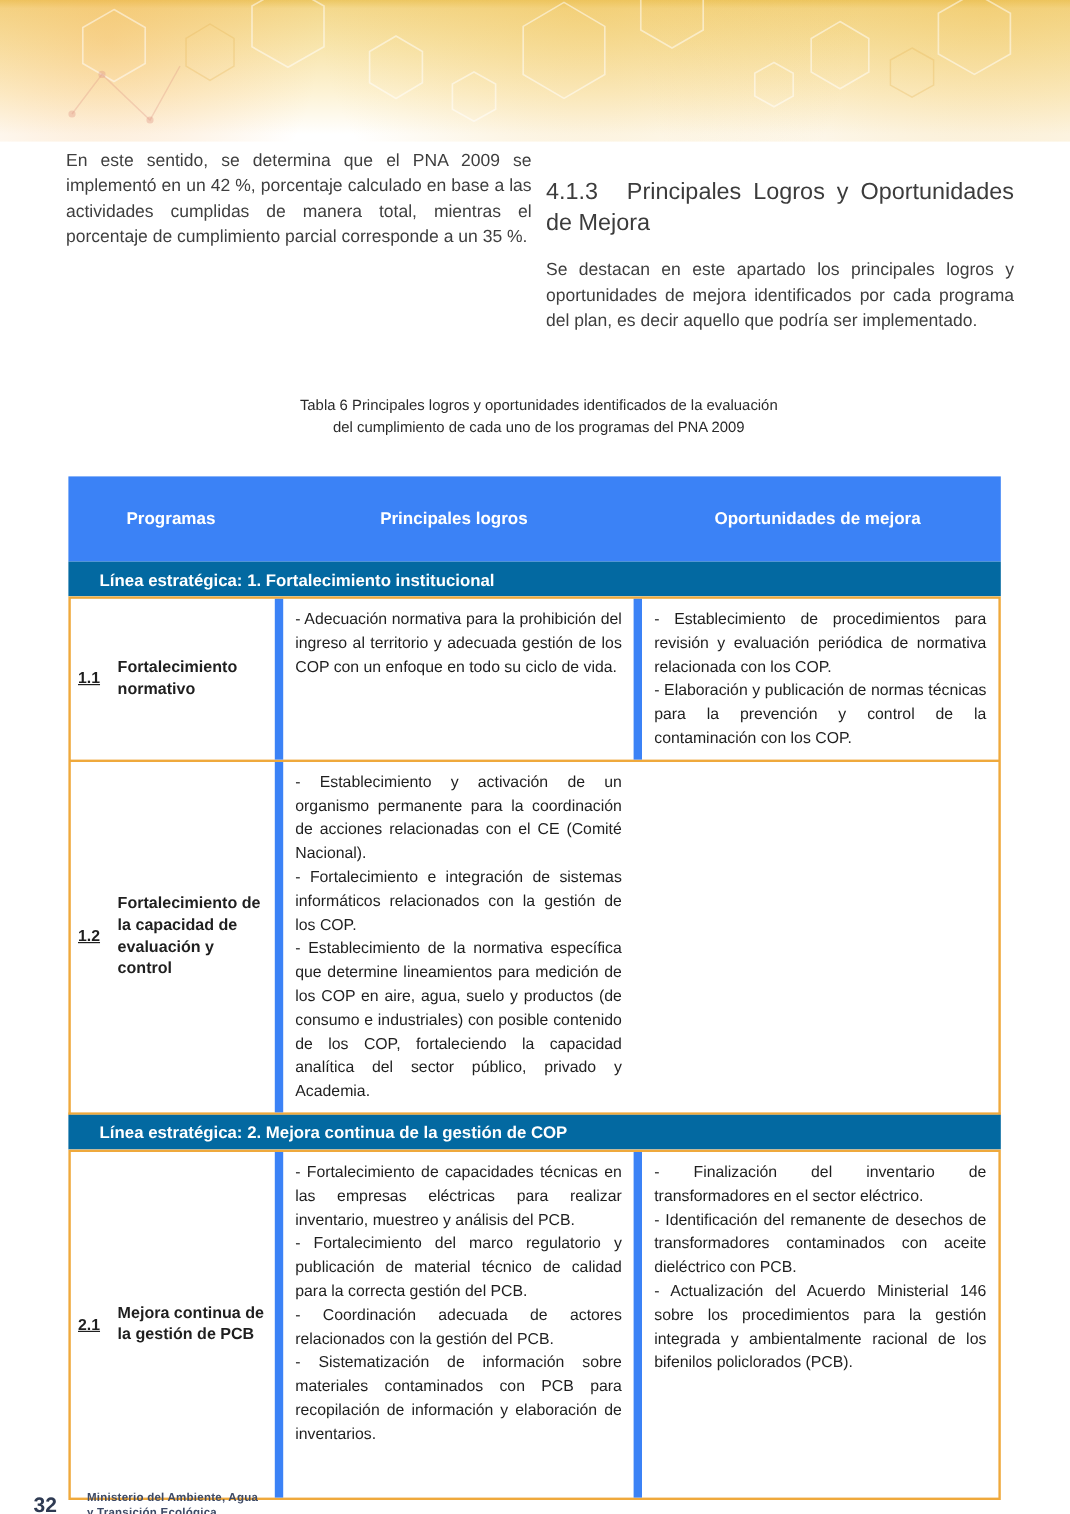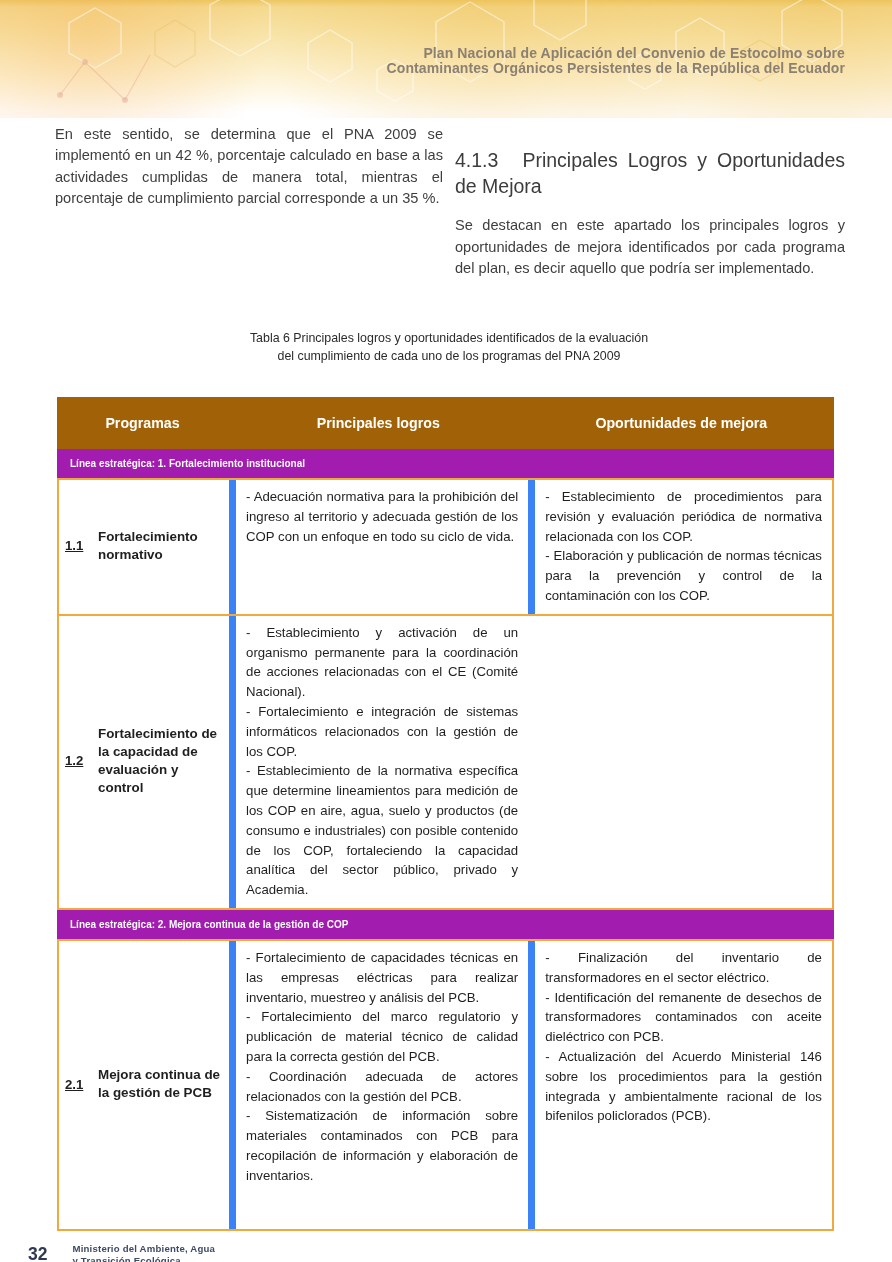--- a/index.html
+++ b/index.html
@@ -86,39 +86,39 @@
 
   
   .pna-table {
     position: absolute;
     left: 57px; top: 397px;
     width: 777px;
   }
   .thead {
     display: grid;
     grid-template-columns: 22% 38.7% 39.3%;
-    background: #a16207;
-    height: 52px;
+    background: #3b82f6;
+    height: 71px;
     align-items: center;
   }
   .thead .th {
     text-align: center;
     color: #ffffff;
     font-weight: bold;
     font-size: 14.2px;
   }
   .band {
-    background: #a21caf;
+    background: #0369a1;
     height: 29px;
     display: flex;
     align-items: center;
-    padding-left: 13px;
+    padding-left: 26px;
     color: #ffffff;
     font-weight: bold;
-    font-size: 10px;
+    font-size: 14px;
   }
   .trow {
     display: grid;
     grid-template-columns: 22% 38.7% 39.3%;
     background: #ffffff;
     border: 2px solid #efa93c;
   }
   .trow + .trow { border-top: none; }
   .cell {
     border-left: 7px solid #3b82f6;
@@ -200,24 +200,20 @@
         <path d="M60 95 L85 62 L125 100 L150 55"></path>
         <circle cx="60" cy="95" r="3" fill="#e09a8a" fill-opacity="0.4" stroke="none"></circle>
         <circle cx="85" cy="62" r="3" fill="#e09a8a" fill-opacity="0.4" stroke="none"></circle>
         <circle cx="125" cy="100" r="3" fill="#e09a8a" fill-opacity="0.4" stroke="none"></circle>
       </g>
       <g fill="none" stroke="#e3b253" stroke-opacity="0.30" stroke-width="1.2">
         <path d="M175 20 l20 12 v23 l-20 12 -20 -12 v-23 z"></path>
         <path d="M760 40 l18 10 v21 l-18 10 -18 -10 v-21 z"></path>
       </g>
     </svg>
-    <div class="header-title">
-      <div>Plan Nacional de Aplicación del Convenio de Estocolmo sobre</div>
-      <div>Contaminantes Orgánicos Persistentes de la República del Ecuador</div>
-    </div>
   </div>
 
   <p class="col-left">En este sentido, se determina que el PNA 2009 se implementó en un 42 %, porcentaje calculado en base a las actividades cumplidas de manera total, mientras el porcentaje de cumplimiento parcial corresponde a un 35 %.</p>
 
   <div class="col-right">
     <h2 class="section-heading"><span class="secnum">4.1.3</span><span>Principales Logros y Oportunidades de Mejora</span></h2>
     <p class="section-body">Se destacan en este apartado los principales logros y oportunidades de mejora identificados por cada programa del plan, es decir aquello que podría ser implementado.</p>
   </div>
 
   <div class="table-caption">

